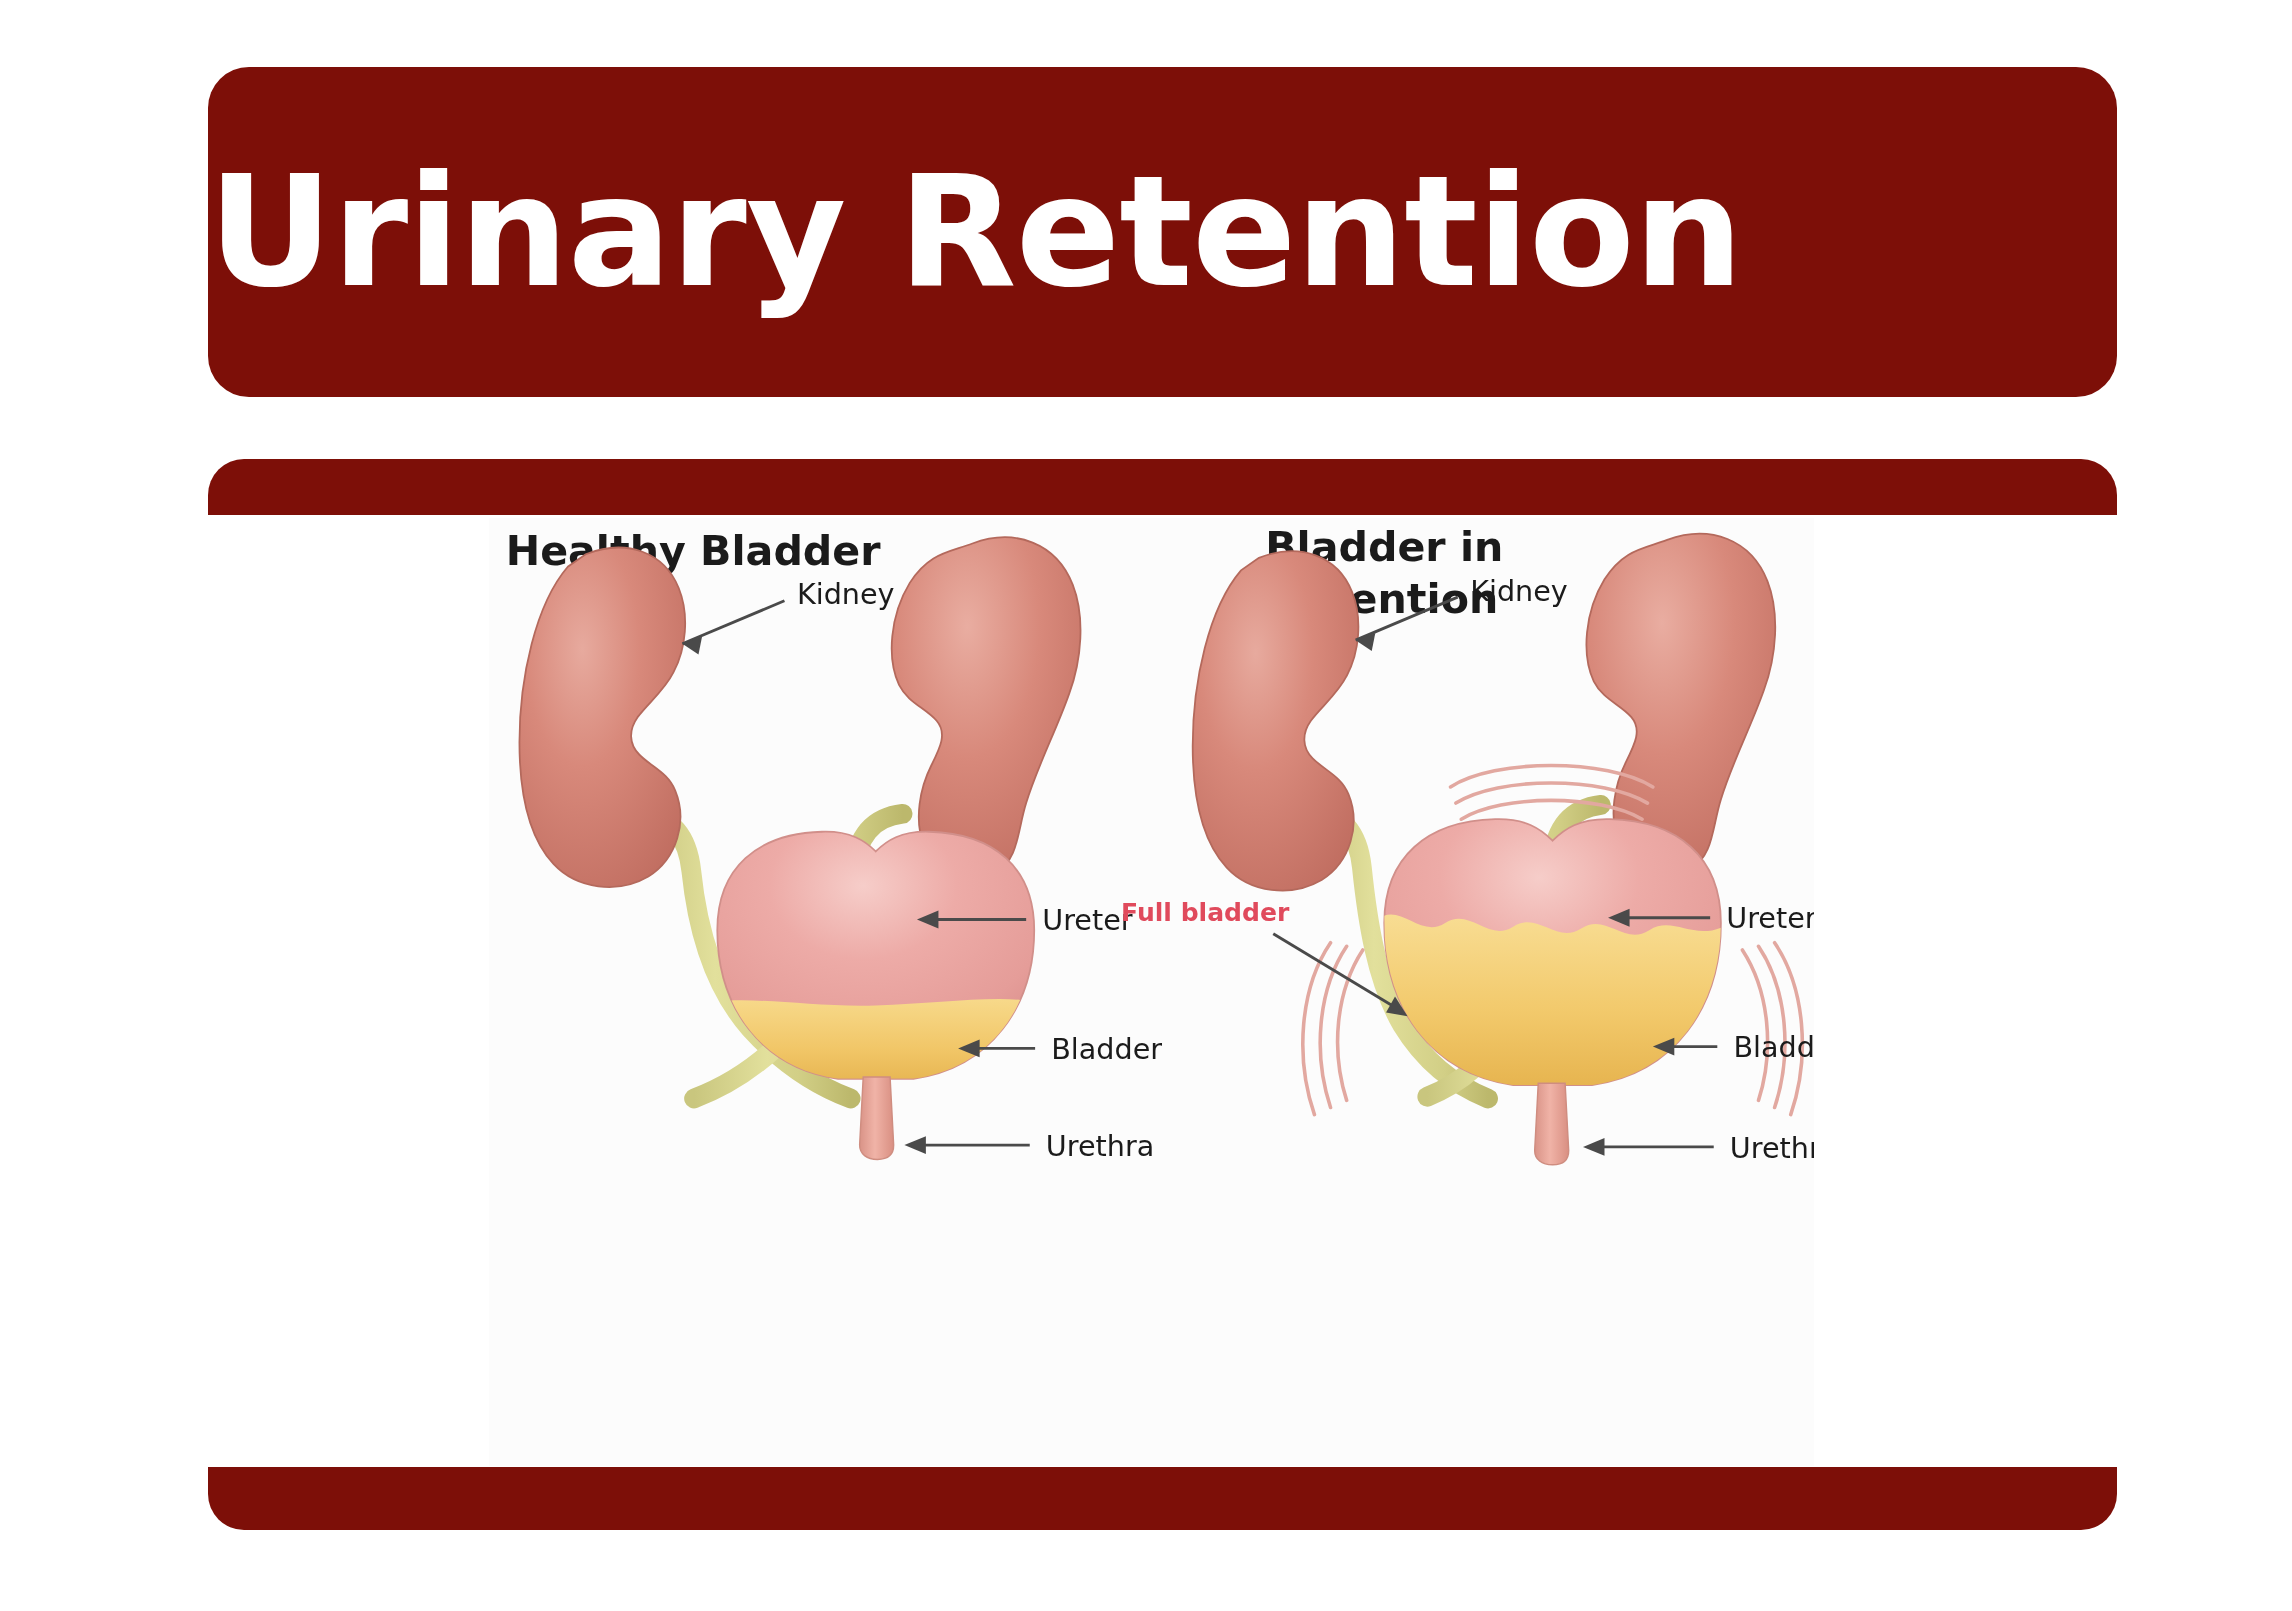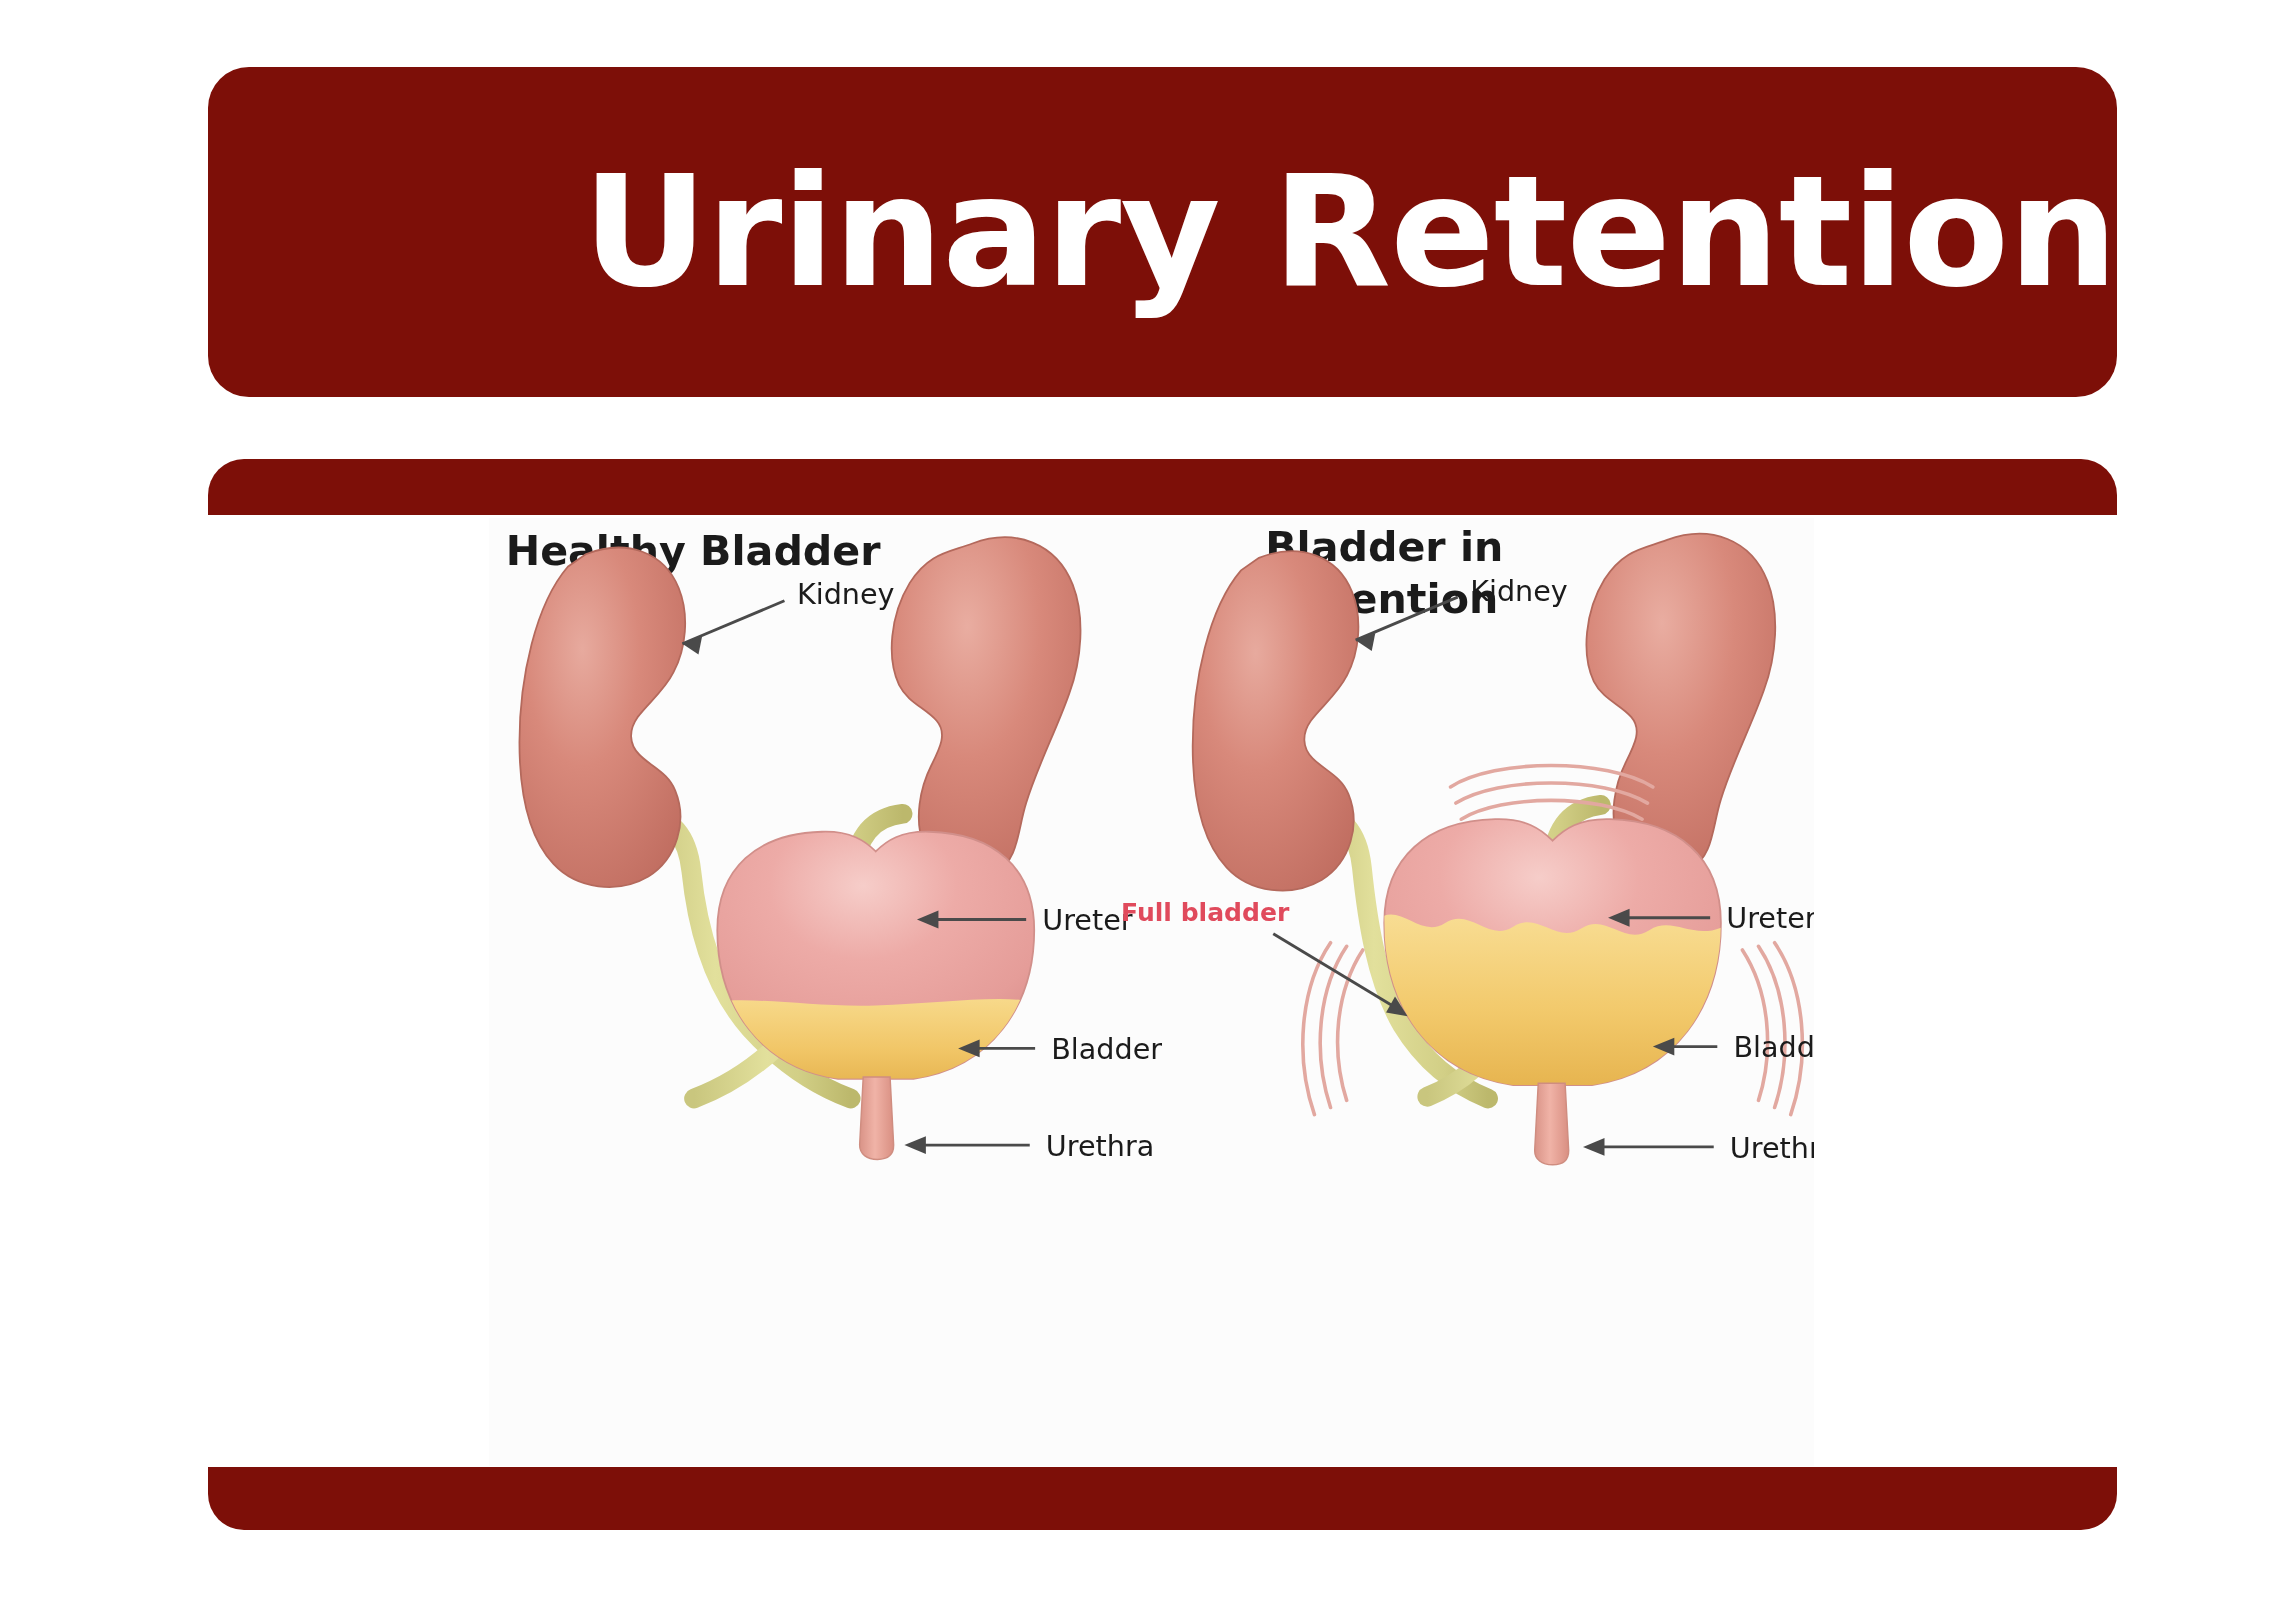--- a/index.html
+++ b/index.html
@@ -19,21 +19,21 @@
   #title-banner {
     position: absolute;
     left: 208px;
     top: 67px;
     width: 1909px;
     height: 330px;
     background: #7d0f08;
     border-radius: 41px;
     display: flex;
     align-items: center;
-    justify-content: flex-end;
+    justify-content: flex-start;
     box-sizing: border-box;
   }
   #title-text {
     color: #ffffff;
     font-family: "DejaVu Sans", sans-serif;
     font-weight: bold;
     font-size: 154px;
     letter-spacing: -0.9px;
     line-height: 1;
     white-space: nowrap;

